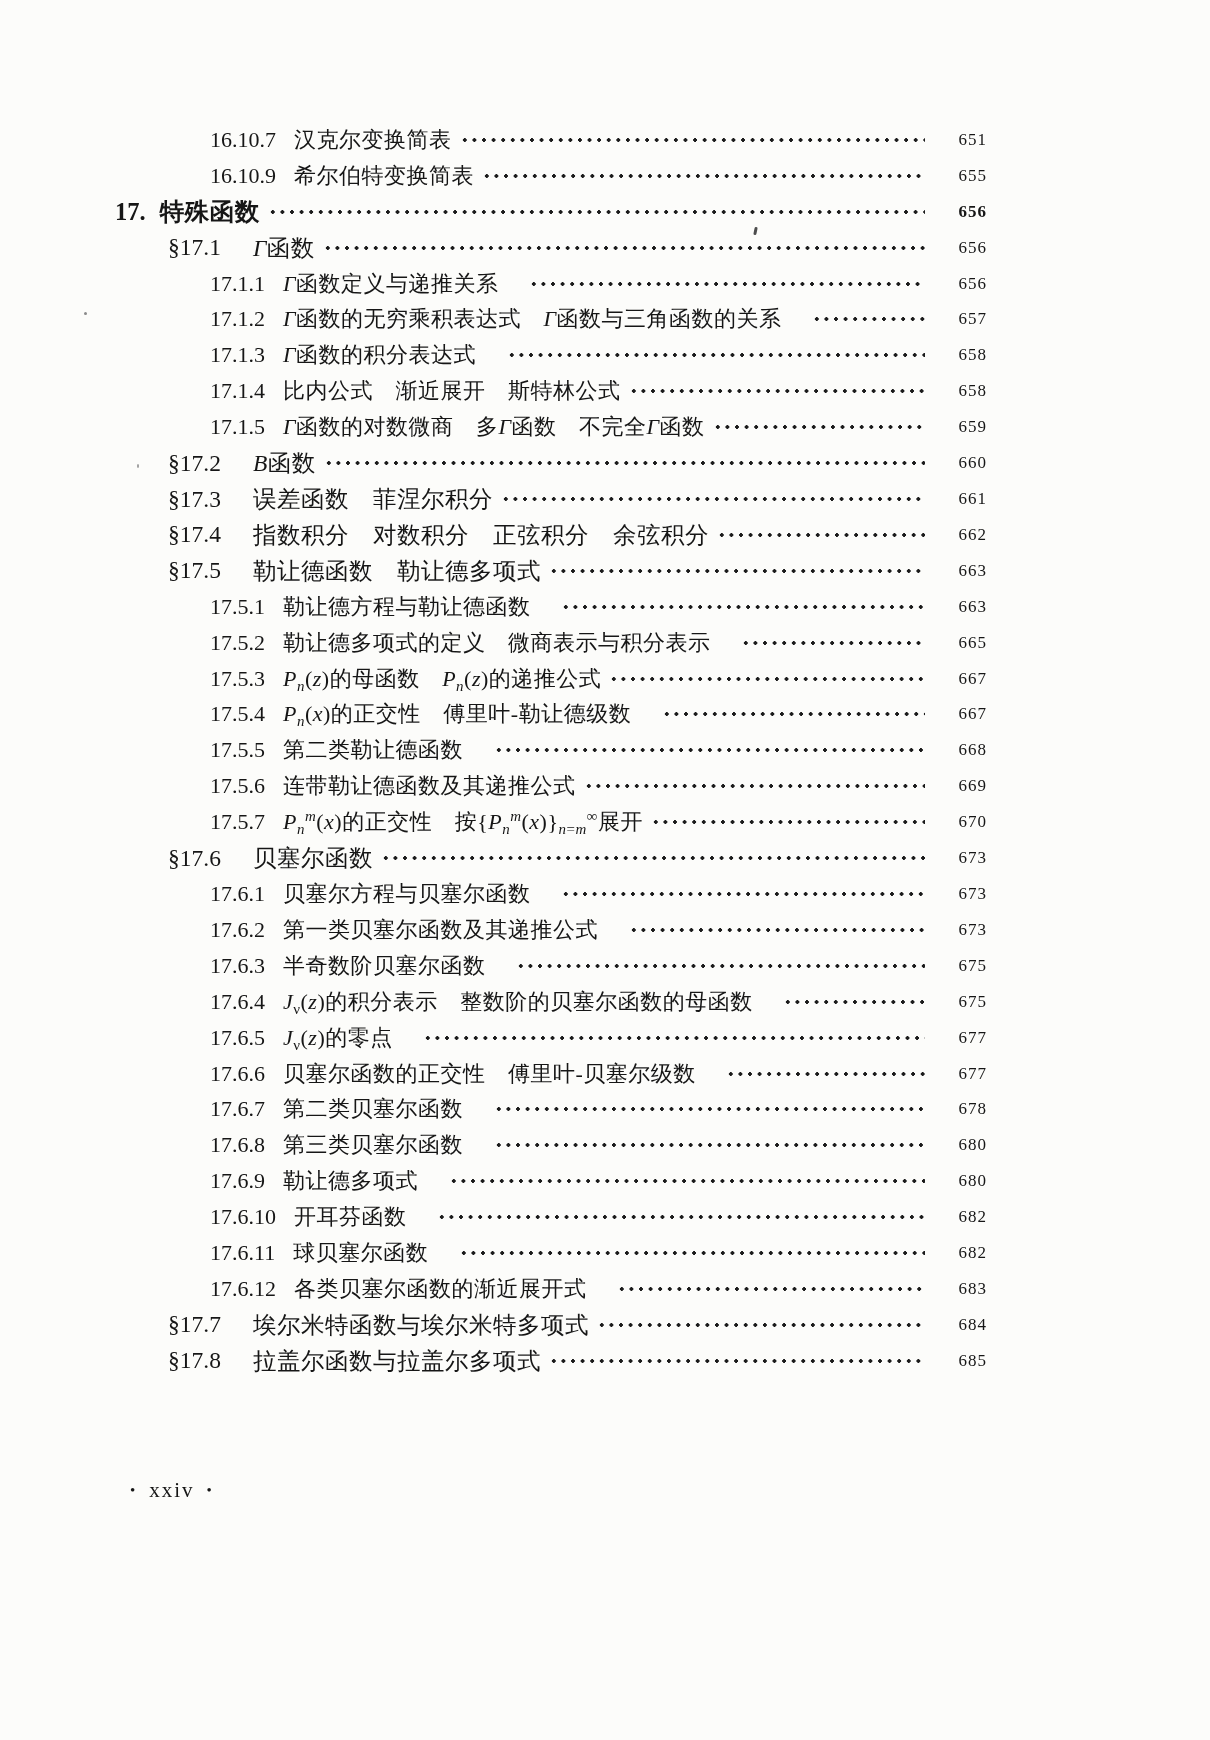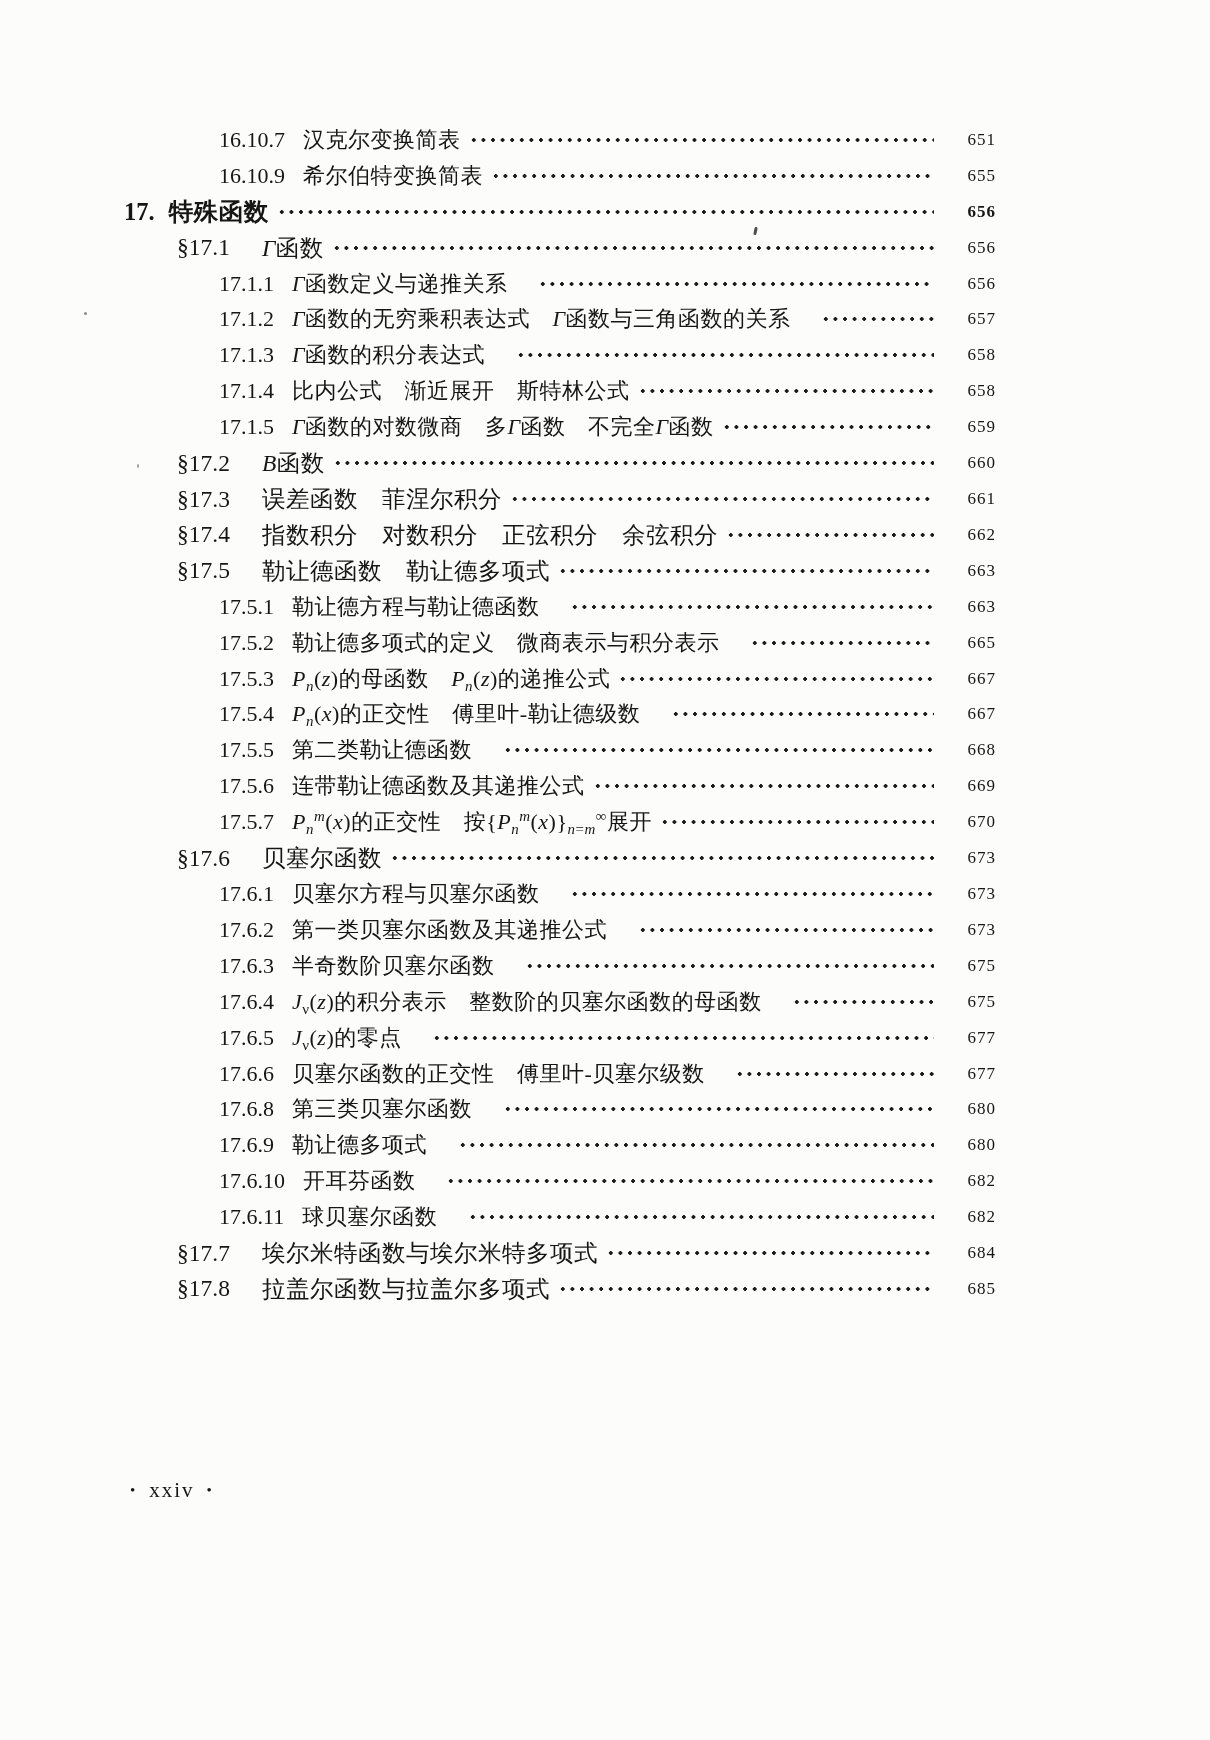--- a/index.html
+++ b/index.html
@@ -10,21 +10,21 @@
     color:#161616;
   }
   .page{
     position:relative;
     width:1210px;height:1740px;
     background:#fcfcfa;
     overflow:hidden;
   }
   .toc{
     position:absolute;
-    left:124px;top:122px;
+    left:115px;top:122px;
     width:872px;
   }
   .row{
     display:flex;
     align-items:center;
     height:35.92px;
     font-size:22px;
     white-space:nowrap;
   }
   .row .num{flex:0 0 auto;}
@@ -229,20 +229,26 @@
       <span class="leader"></span>
       <span class="pagenum">677</span>
     </div>
       <div class="row lvl3">
       <span class="num">17.6.6</span>
       <span class="title">贝塞尔函数的正交性　傅里叶-贝塞尔级数　</span>
       <span class="leader"></span>
       <span class="pagenum">677</span>
     </div>
       <div class="row lvl3">
+      <span class="num">17.6.7</span>
+      <span class="title">第二类贝塞尔函数　</span>
+      <span class="leader"></span>
+      <span class="pagenum">678</span>
+    </div>
+      <div class="row lvl3">
       <span class="num">17.6.8</span>
       <span class="title">第三类贝塞尔函数　</span>
       <span class="leader"></span>
       <span class="pagenum">680</span>
     </div>
       <div class="row lvl3">
       <span class="num">17.6.9</span>
       <span class="title">勒让德多项式　</span>
       <span class="leader"></span>
       <span class="pagenum">680</span>
@@ -251,20 +257,26 @@
       <span class="num">17.6.10</span>
       <span class="title">开耳芬函数　</span>
       <span class="leader"></span>
       <span class="pagenum">682</span>
     </div>
       <div class="row lvl3">
       <span class="num">17.6.11</span>
       <span class="title">球贝塞尔函数　</span>
       <span class="leader"></span>
       <span class="pagenum">682</span>
+    </div>
+      <div class="row lvl3">
+      <span class="num">17.6.12</span>
+      <span class="title">各类贝塞尔函数的渐近展开式　</span>
+      <span class="leader"></span>
+      <span class="pagenum">683</span>
     </div>
       <div class="row lvl2">
       <span class="num">§17.7</span>
       <span class="title">埃尔米特函数与埃尔米特多项式</span>
       <span class="leader"></span>
       <span class="pagenum">684</span>
     </div>
       <div class="row lvl2">
       <span class="num">§17.8</span>
       <span class="title">拉盖尔函数与拉盖尔多项式</span>

